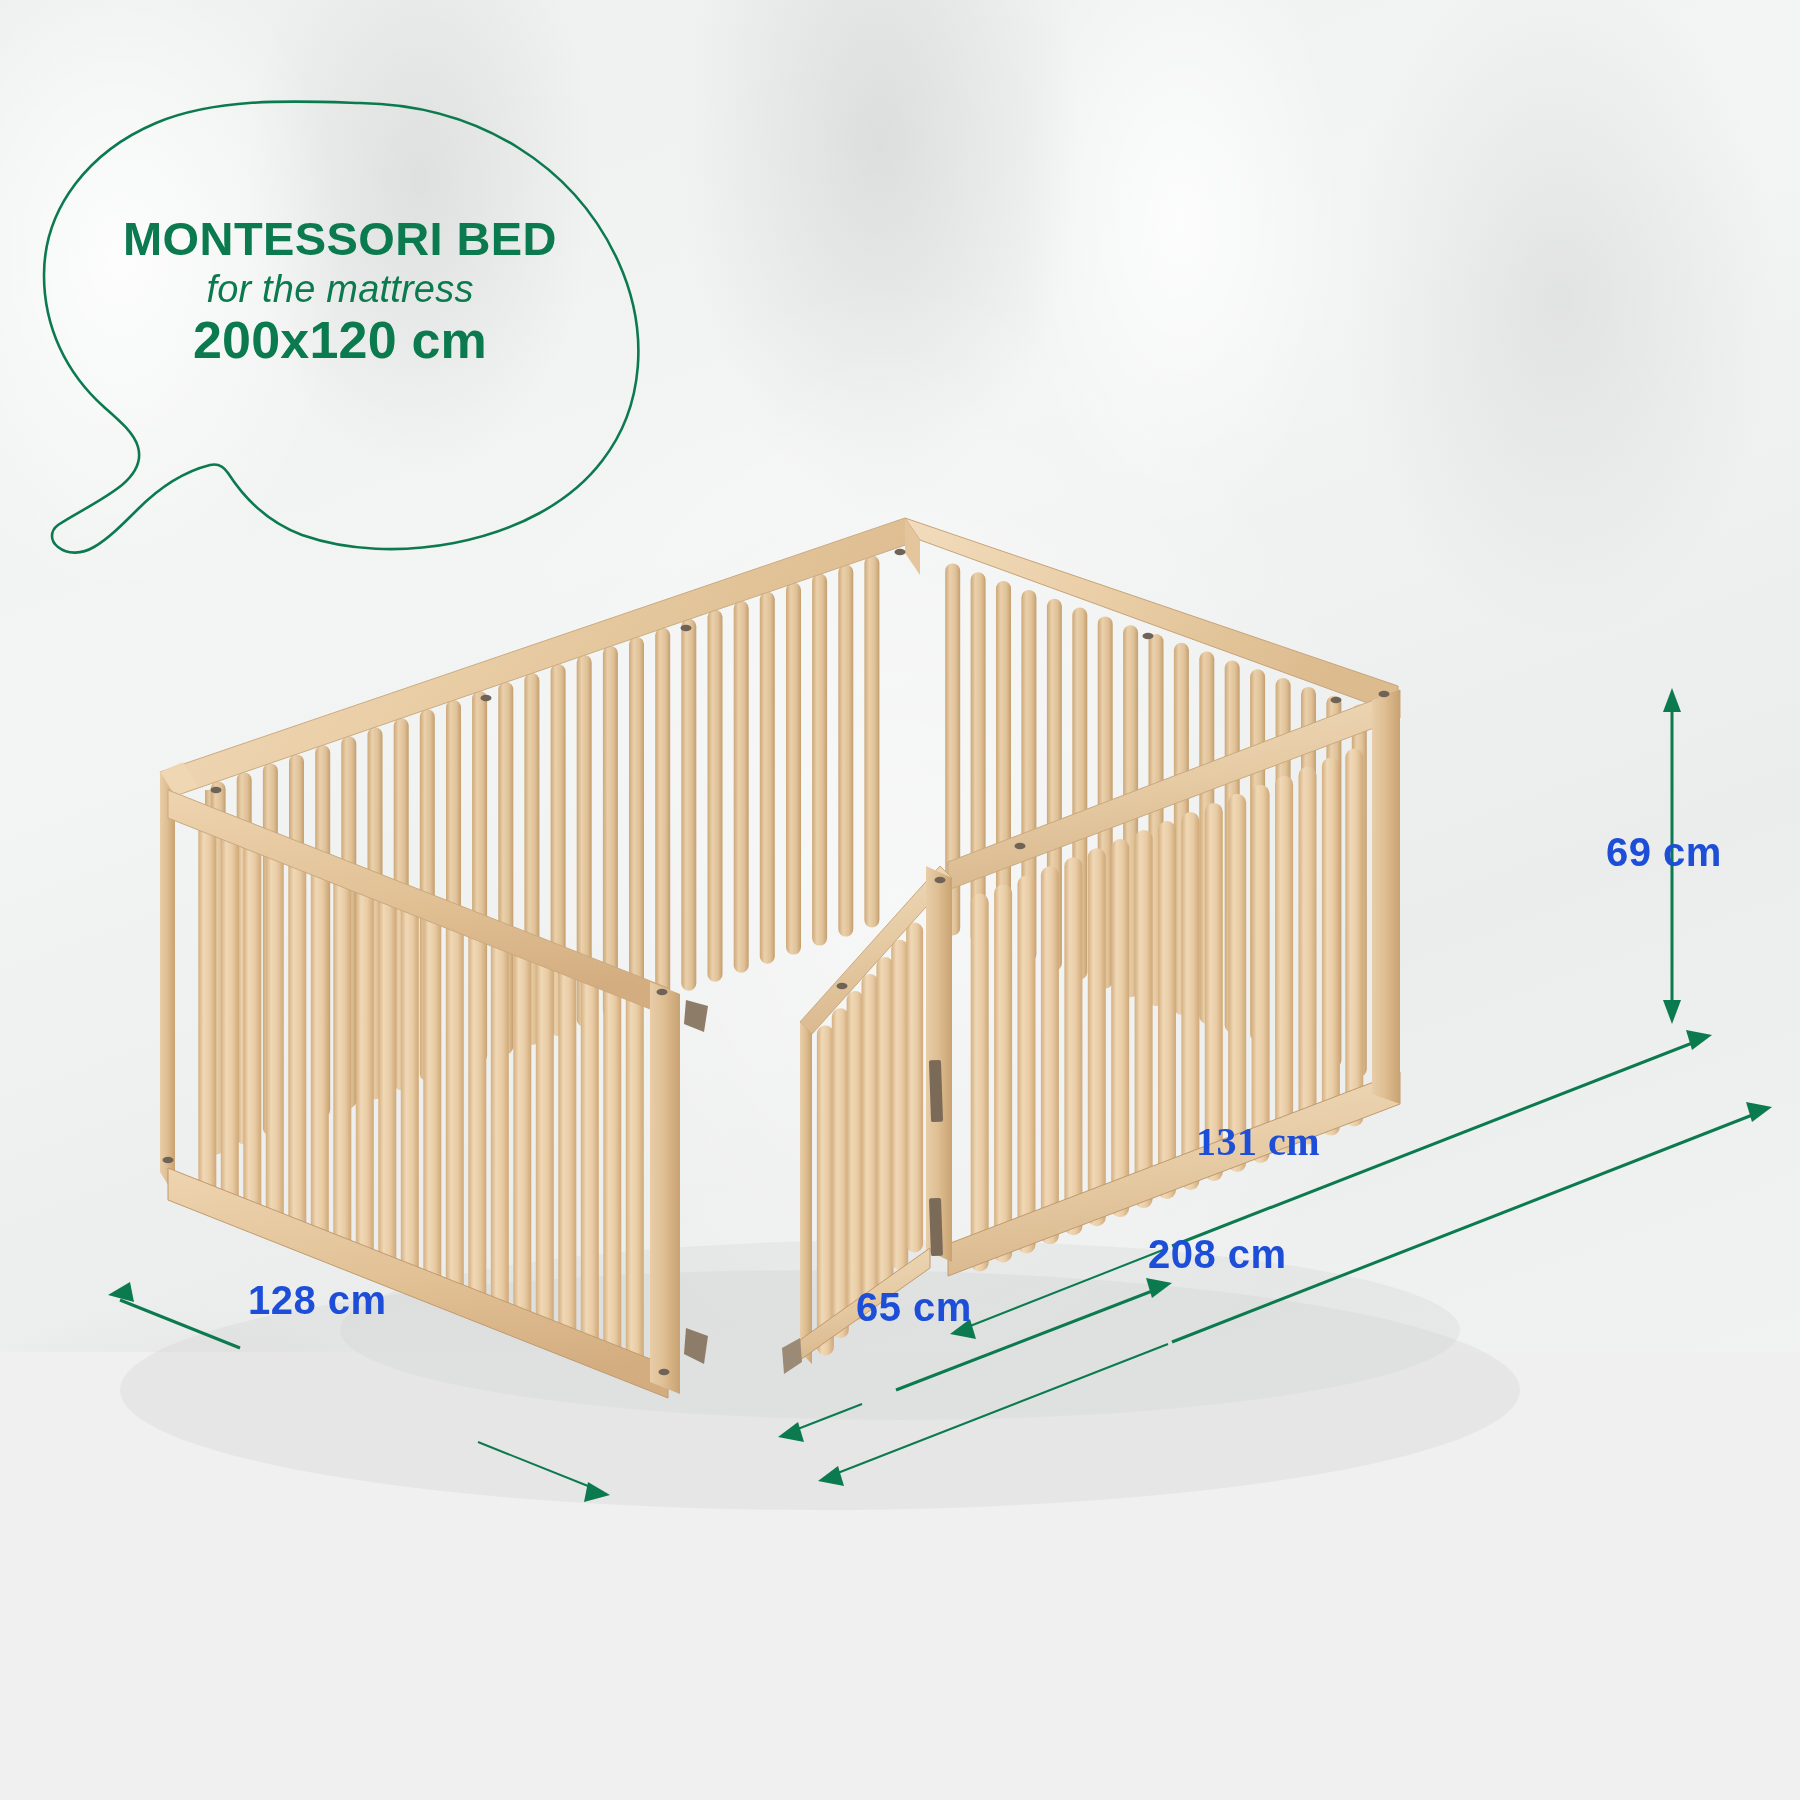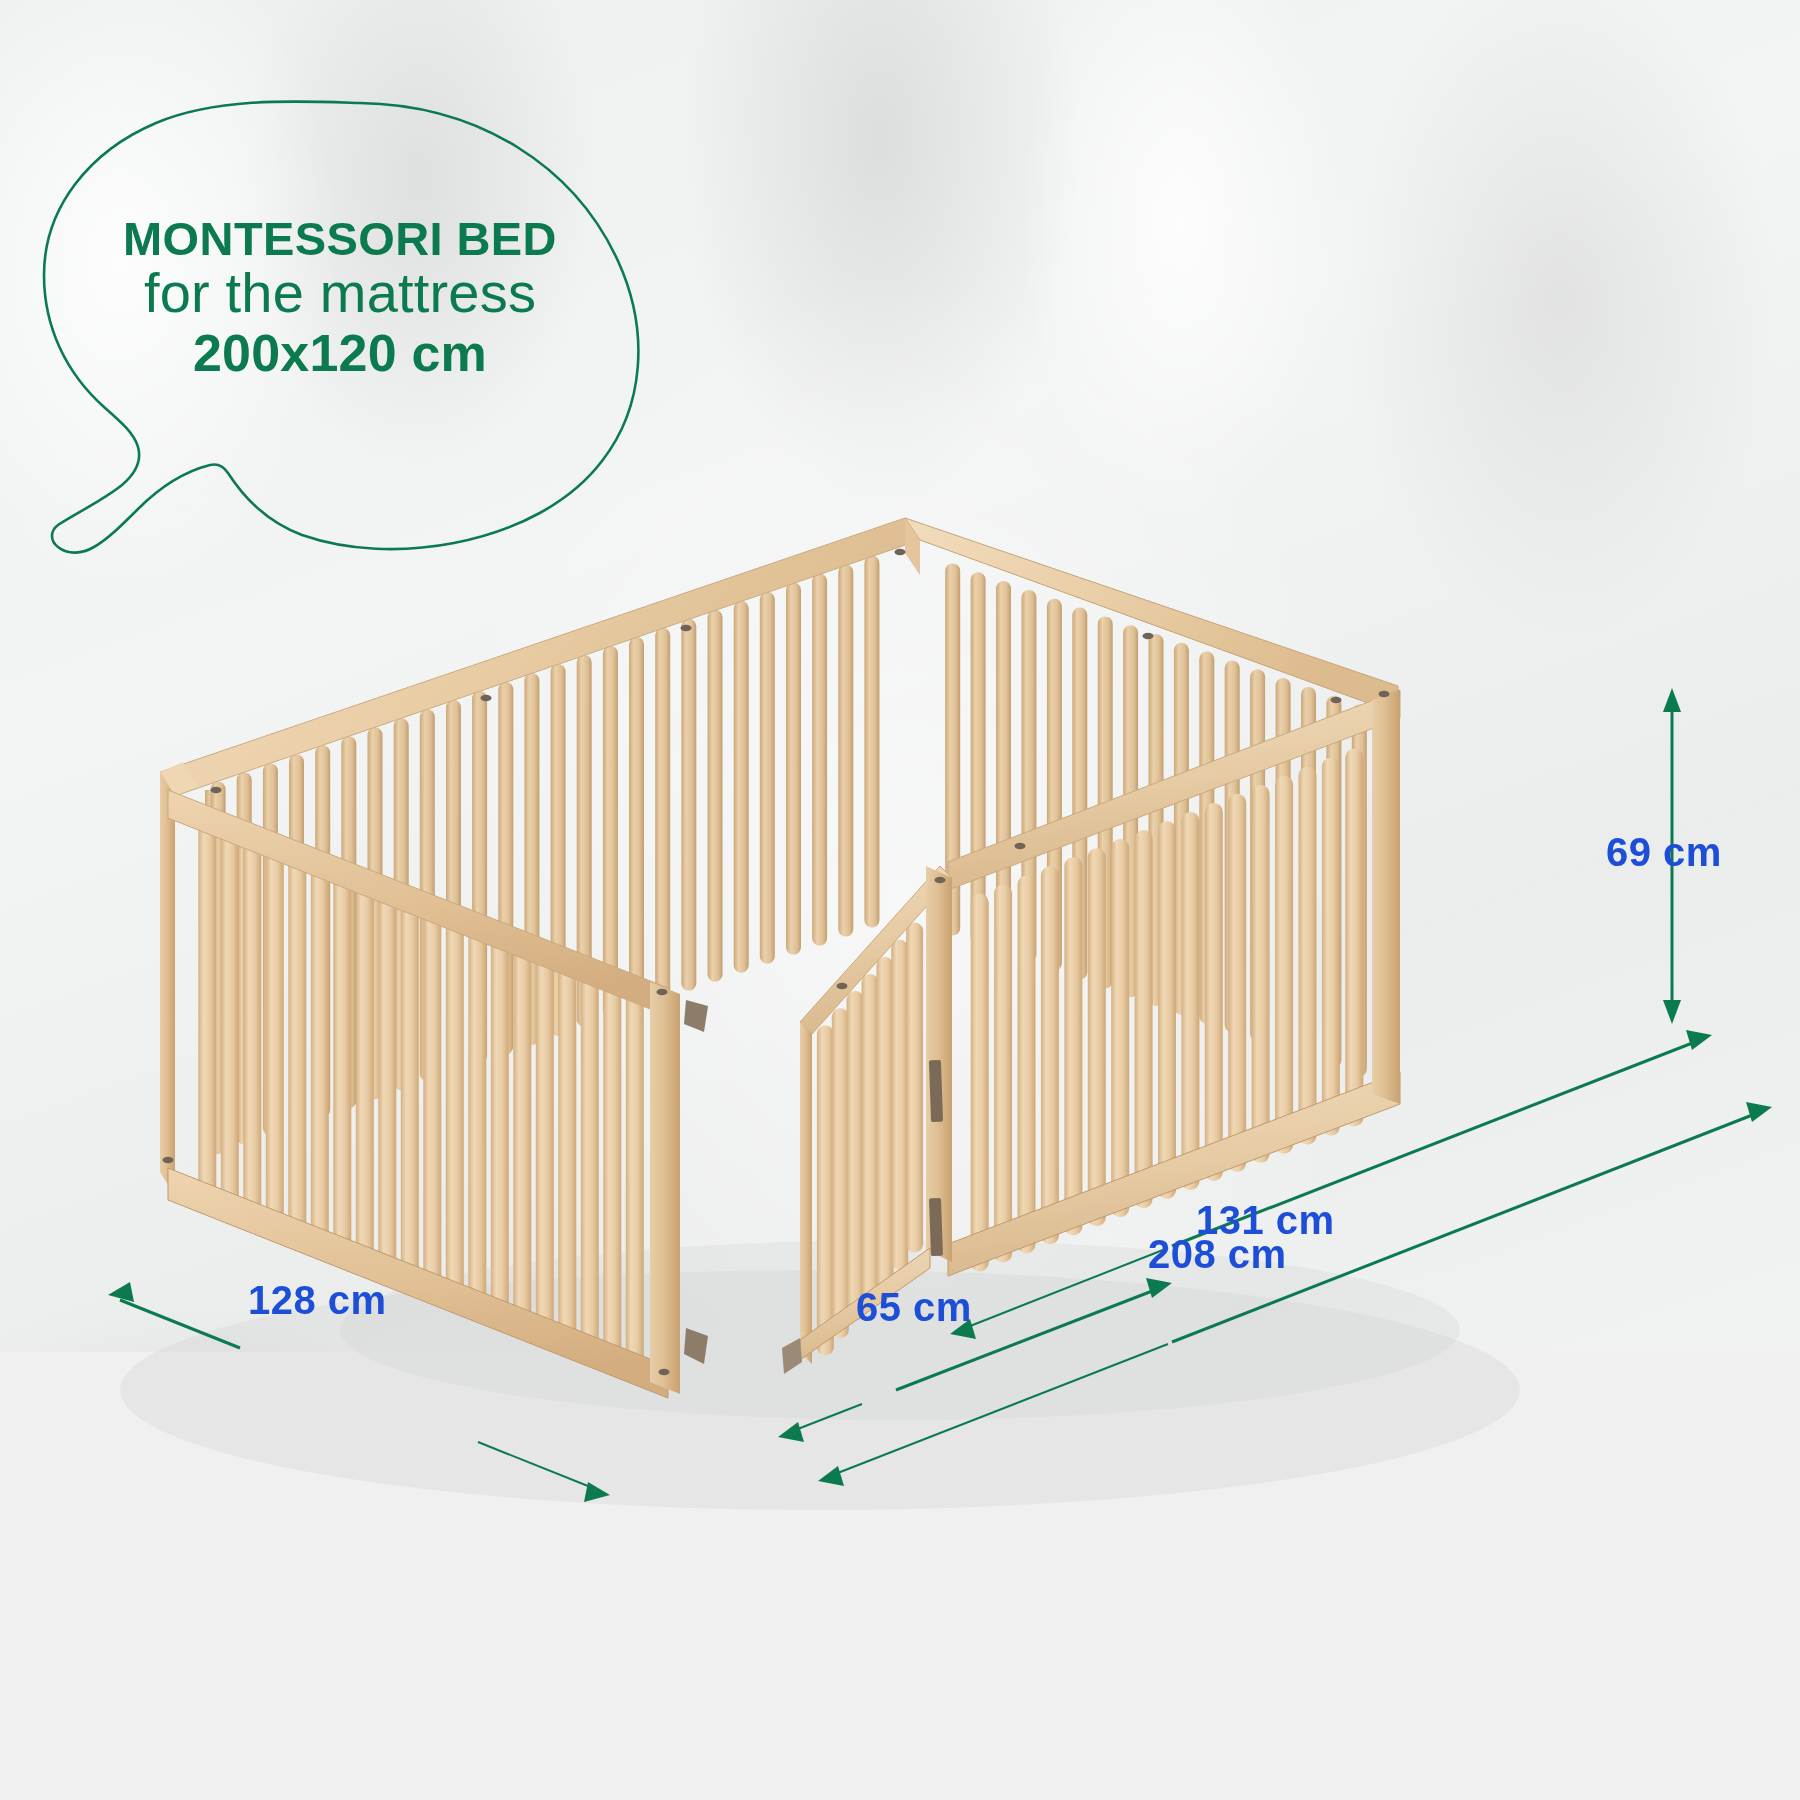--- a/index.html
+++ b/index.html
@@ -32,30 +32,30 @@
   }
 
   
   .bubble-svg { position:absolute; left:10px; top:95px; }
   .bubble-text {
     position:absolute; left:60px; top:215px; width:560px;
     text-align:center; color:#0b7a4f; line-height:1.04;
     user-select:none;
   }
   .bt1 { font-size:47px; font-weight:bold; letter-spacing:.4px; }
-  .bt2 { font-size:56px; font-weight:normal; letter-spacing:.2px;}
+  .bt2 { font-size:38px; font-weight:normal; margin-top:6px; letter-spacing:.2px;font-style:italic;}
   .bt3 { font-size:52px; font-weight:bold; margin-top:4px; letter-spacing:.2px;}
 
   
   .dim {
     position:absolute; color:#1d4ed8; font-size:40px; font-weight:bold;
     white-space:nowrap; letter-spacing:.5px; user-select:none;
   }
   .dim-69  { left:1606px; top:830px; }
-  .dim-131 { left:1196px; top:1198px; }
+  .dim-131 { left:1196px; top:1118px;font-family:Liberation Serif, serif; }
   .dim-208 { left:1148px; top:1232px; }
   .dim-65  { left:856px;  top:1285px;text-align:right; }
   .dim-128 { left:248px;  top:1268px;margin-top:10px; }
 </style>
 </head>
 <body>
 
 <div id="stage">
 
   <div class="bg"></div>

